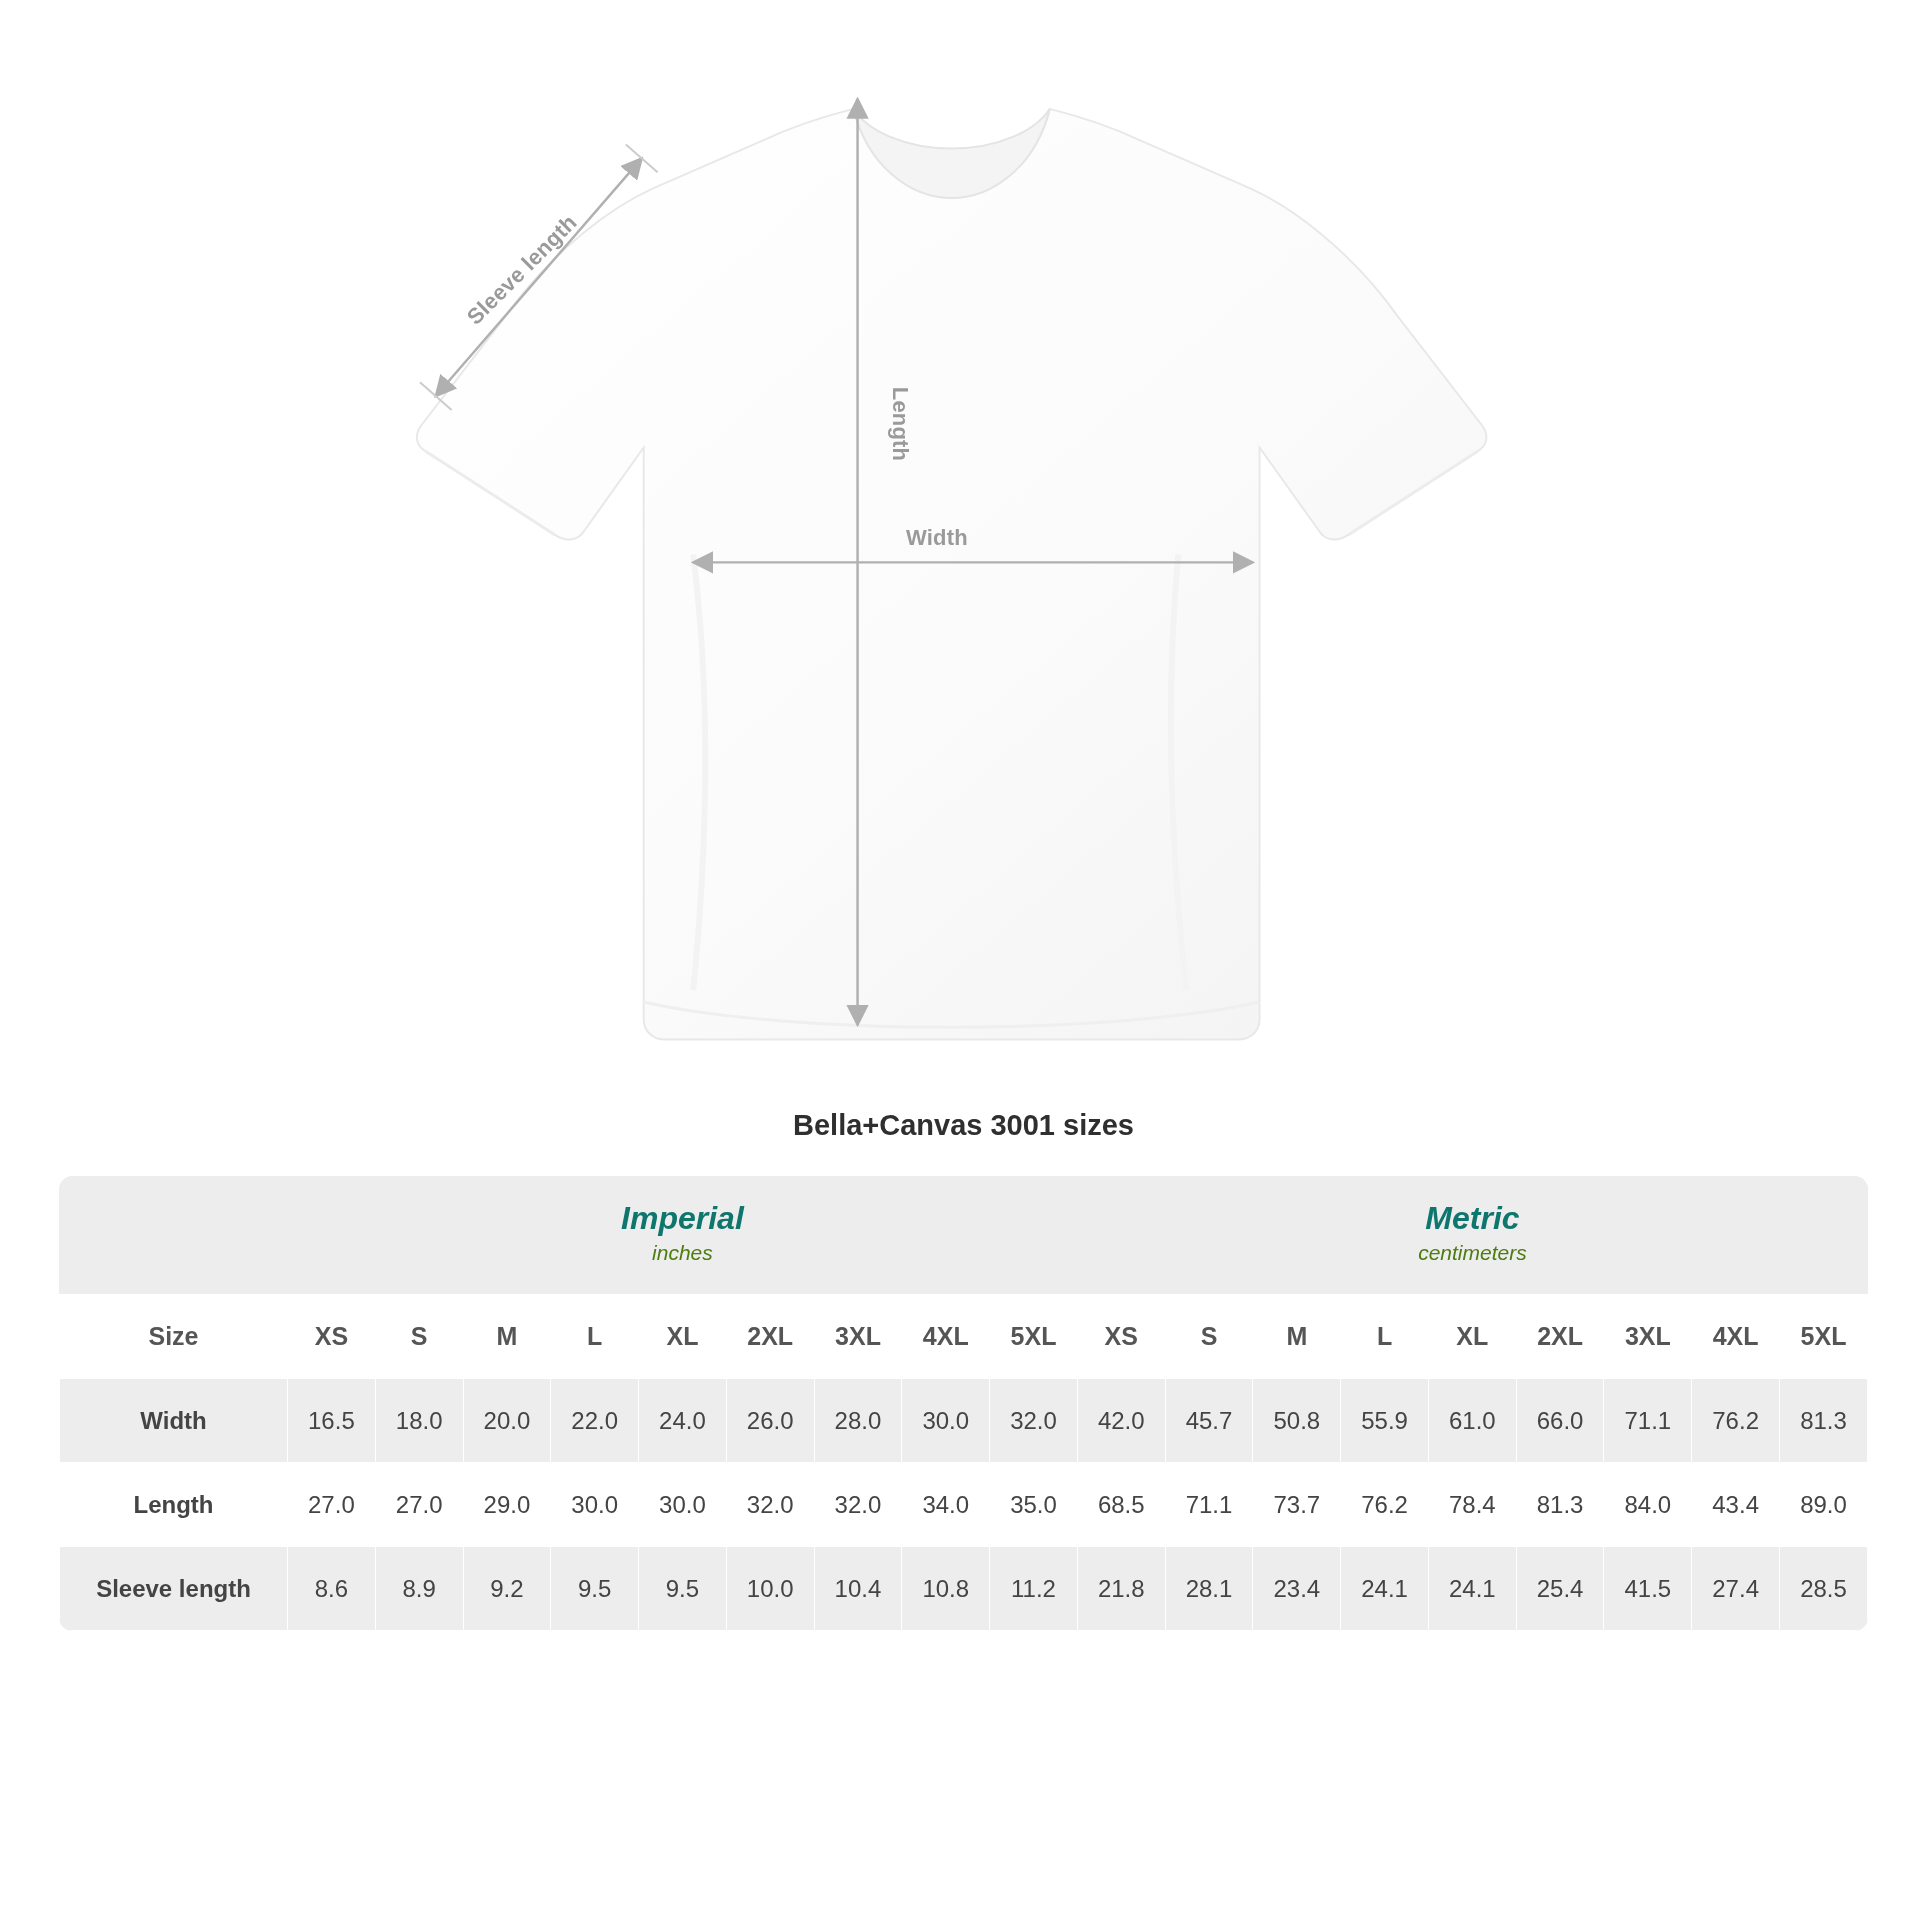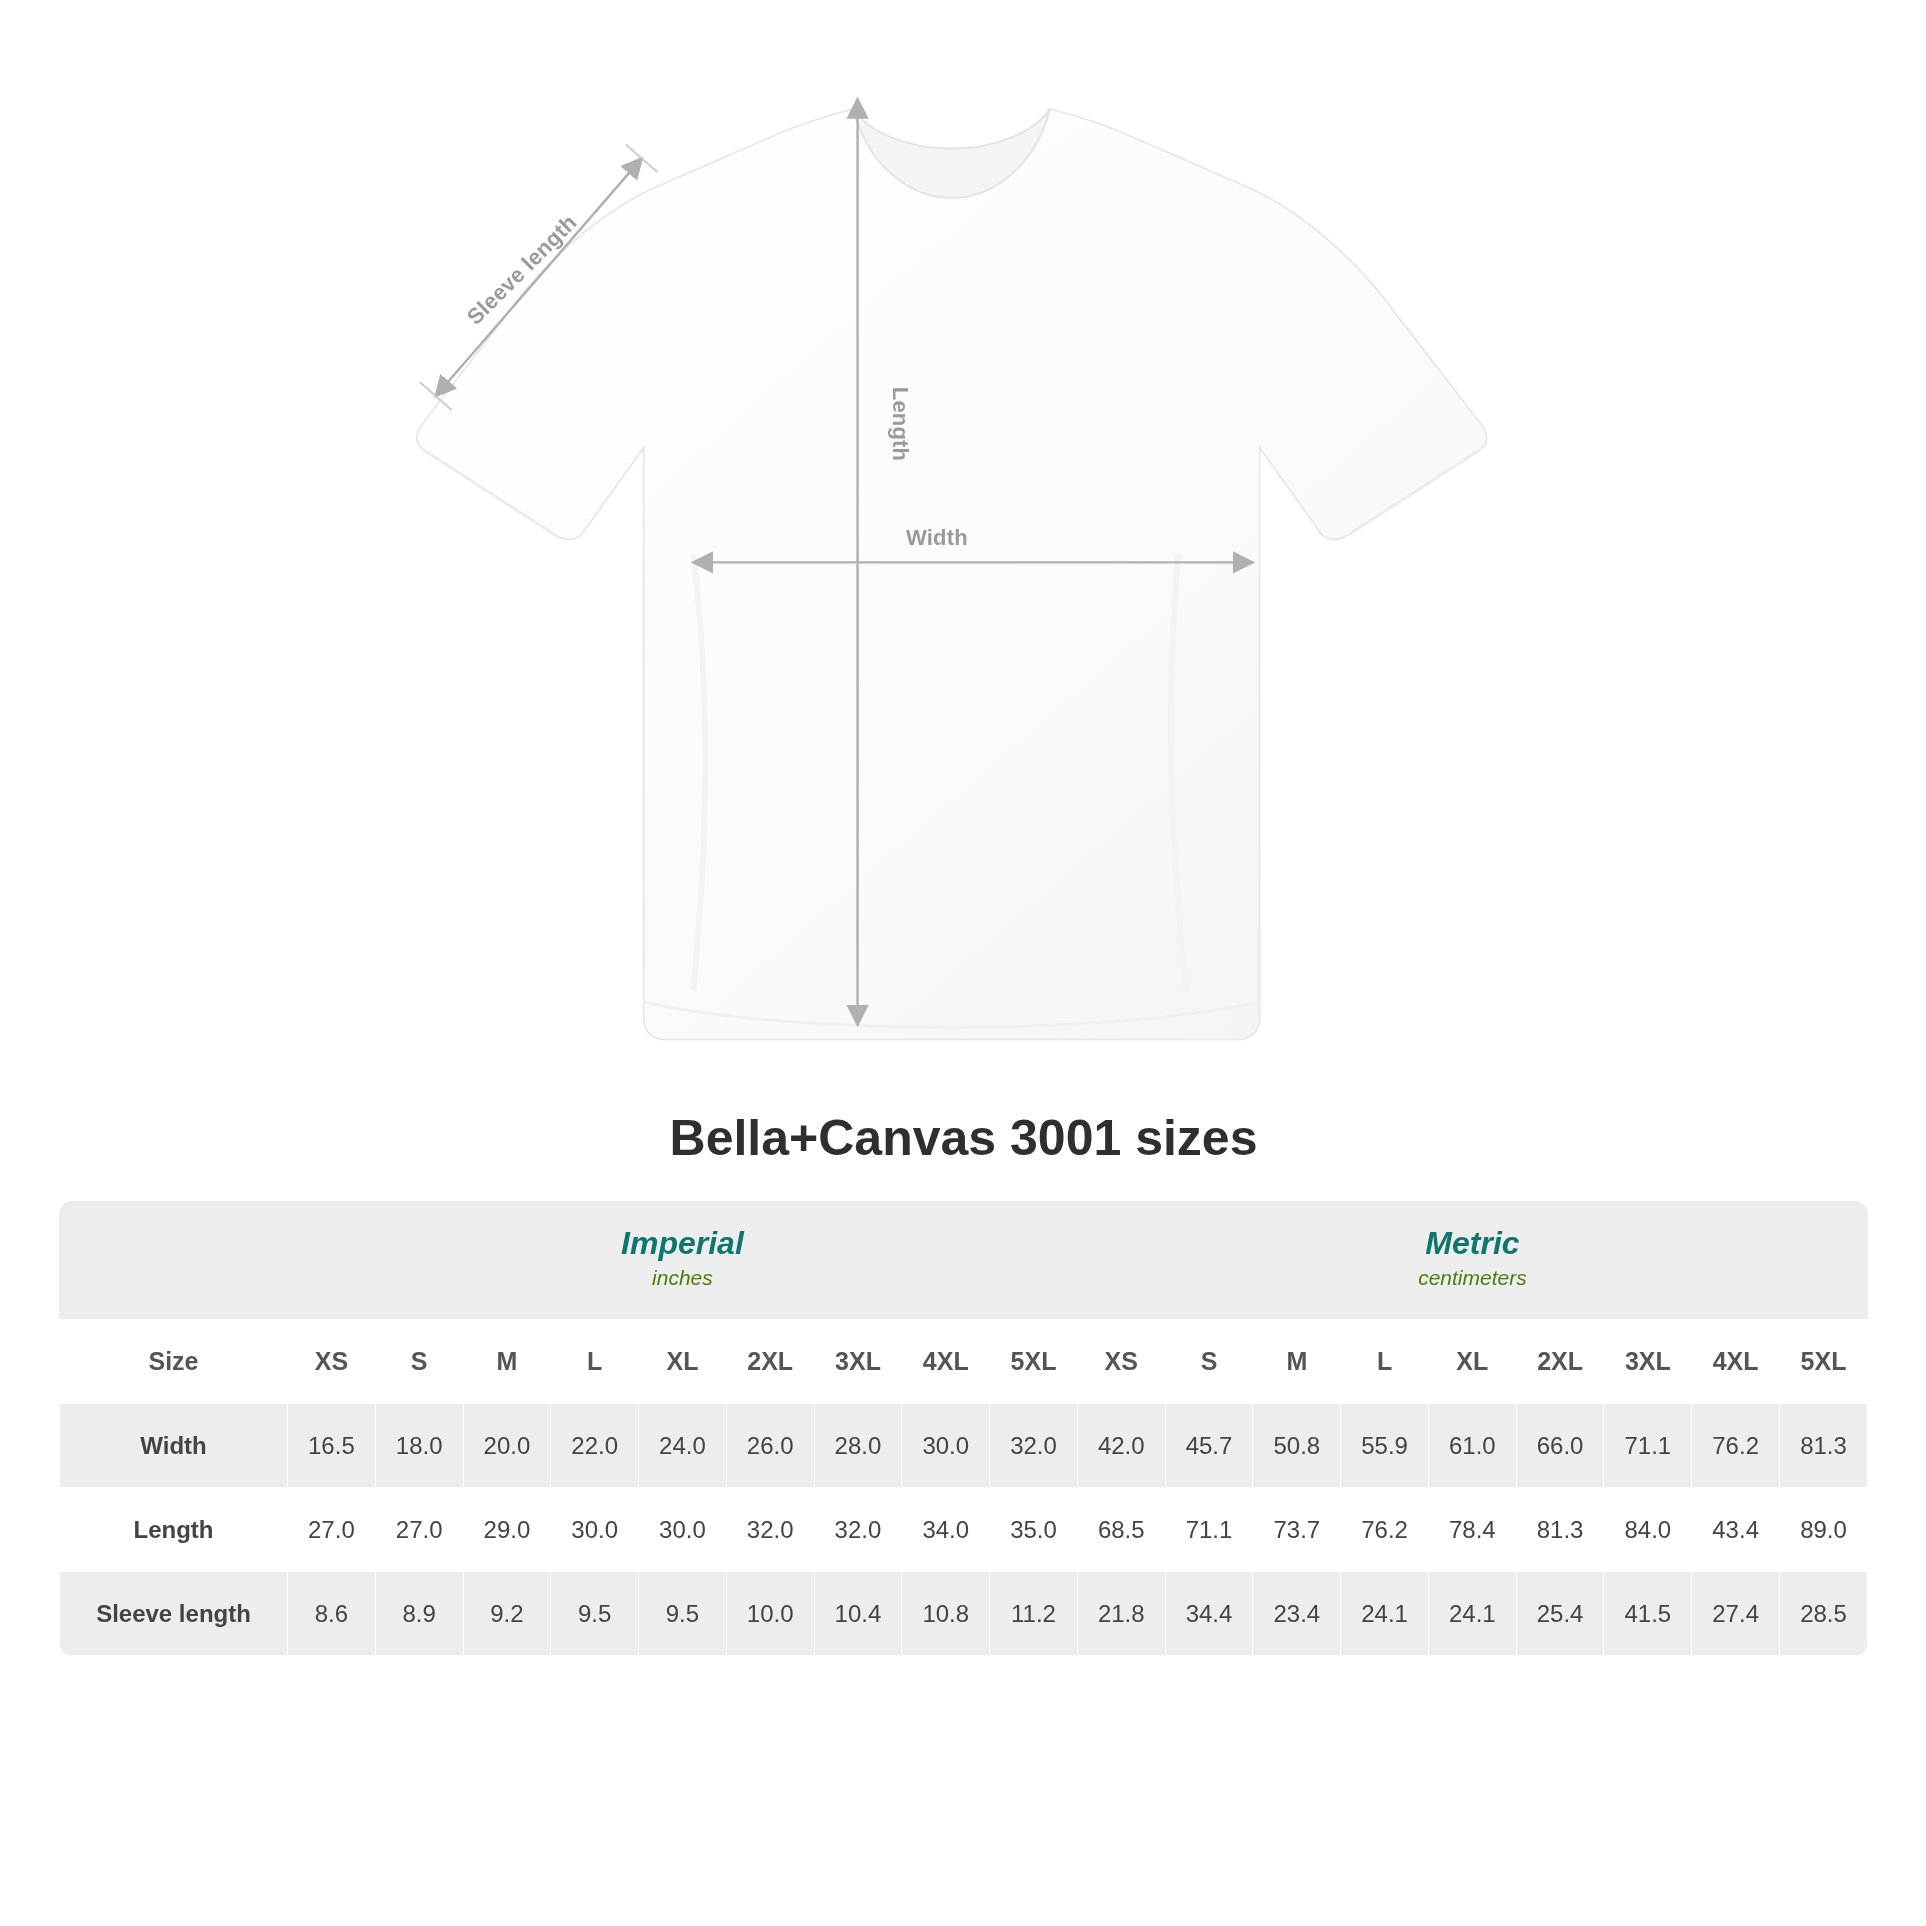--- a/index.html
+++ b/index.html
@@ -55,21 +55,21 @@
     left: 906px;
     top: 525px;
   }
 
   
   .title-block {
     text-align: center;
     margin-top: 10px;
   }
   .chart-title {
-    font-size: 50px;
+    font-size: 29px;
     font-weight: bold;
     color: #2f2f2f;
     margin: 0 0 18px 0;
   }
   .chart-note {
     font-size: 22px;
     font-style: italic;
     color: #5a5a5a;
     margin: 0;
   }
@@ -312,21 +312,21 @@
           <td>8.6</td>
           <td>8.9</td>
           <td>9.2</td>
           <td>9.5</td>
           <td>9.5</td>
           <td>10.0</td>
           <td>10.4</td>
           <td>10.8</td>
           <td>11.2</td>
           <td>21.8</td>
-          <td>34.4</td>
+          <td>28.1</td>
           <td>23.4</td>
           <td>24.1</td>
           <td>24.1</td>
           <td>25.4</td>
           <td>41.5</td>
           <td>27.4</td>
           <td>28.5</td>
         </tr>
       </tbody>
     </table>

